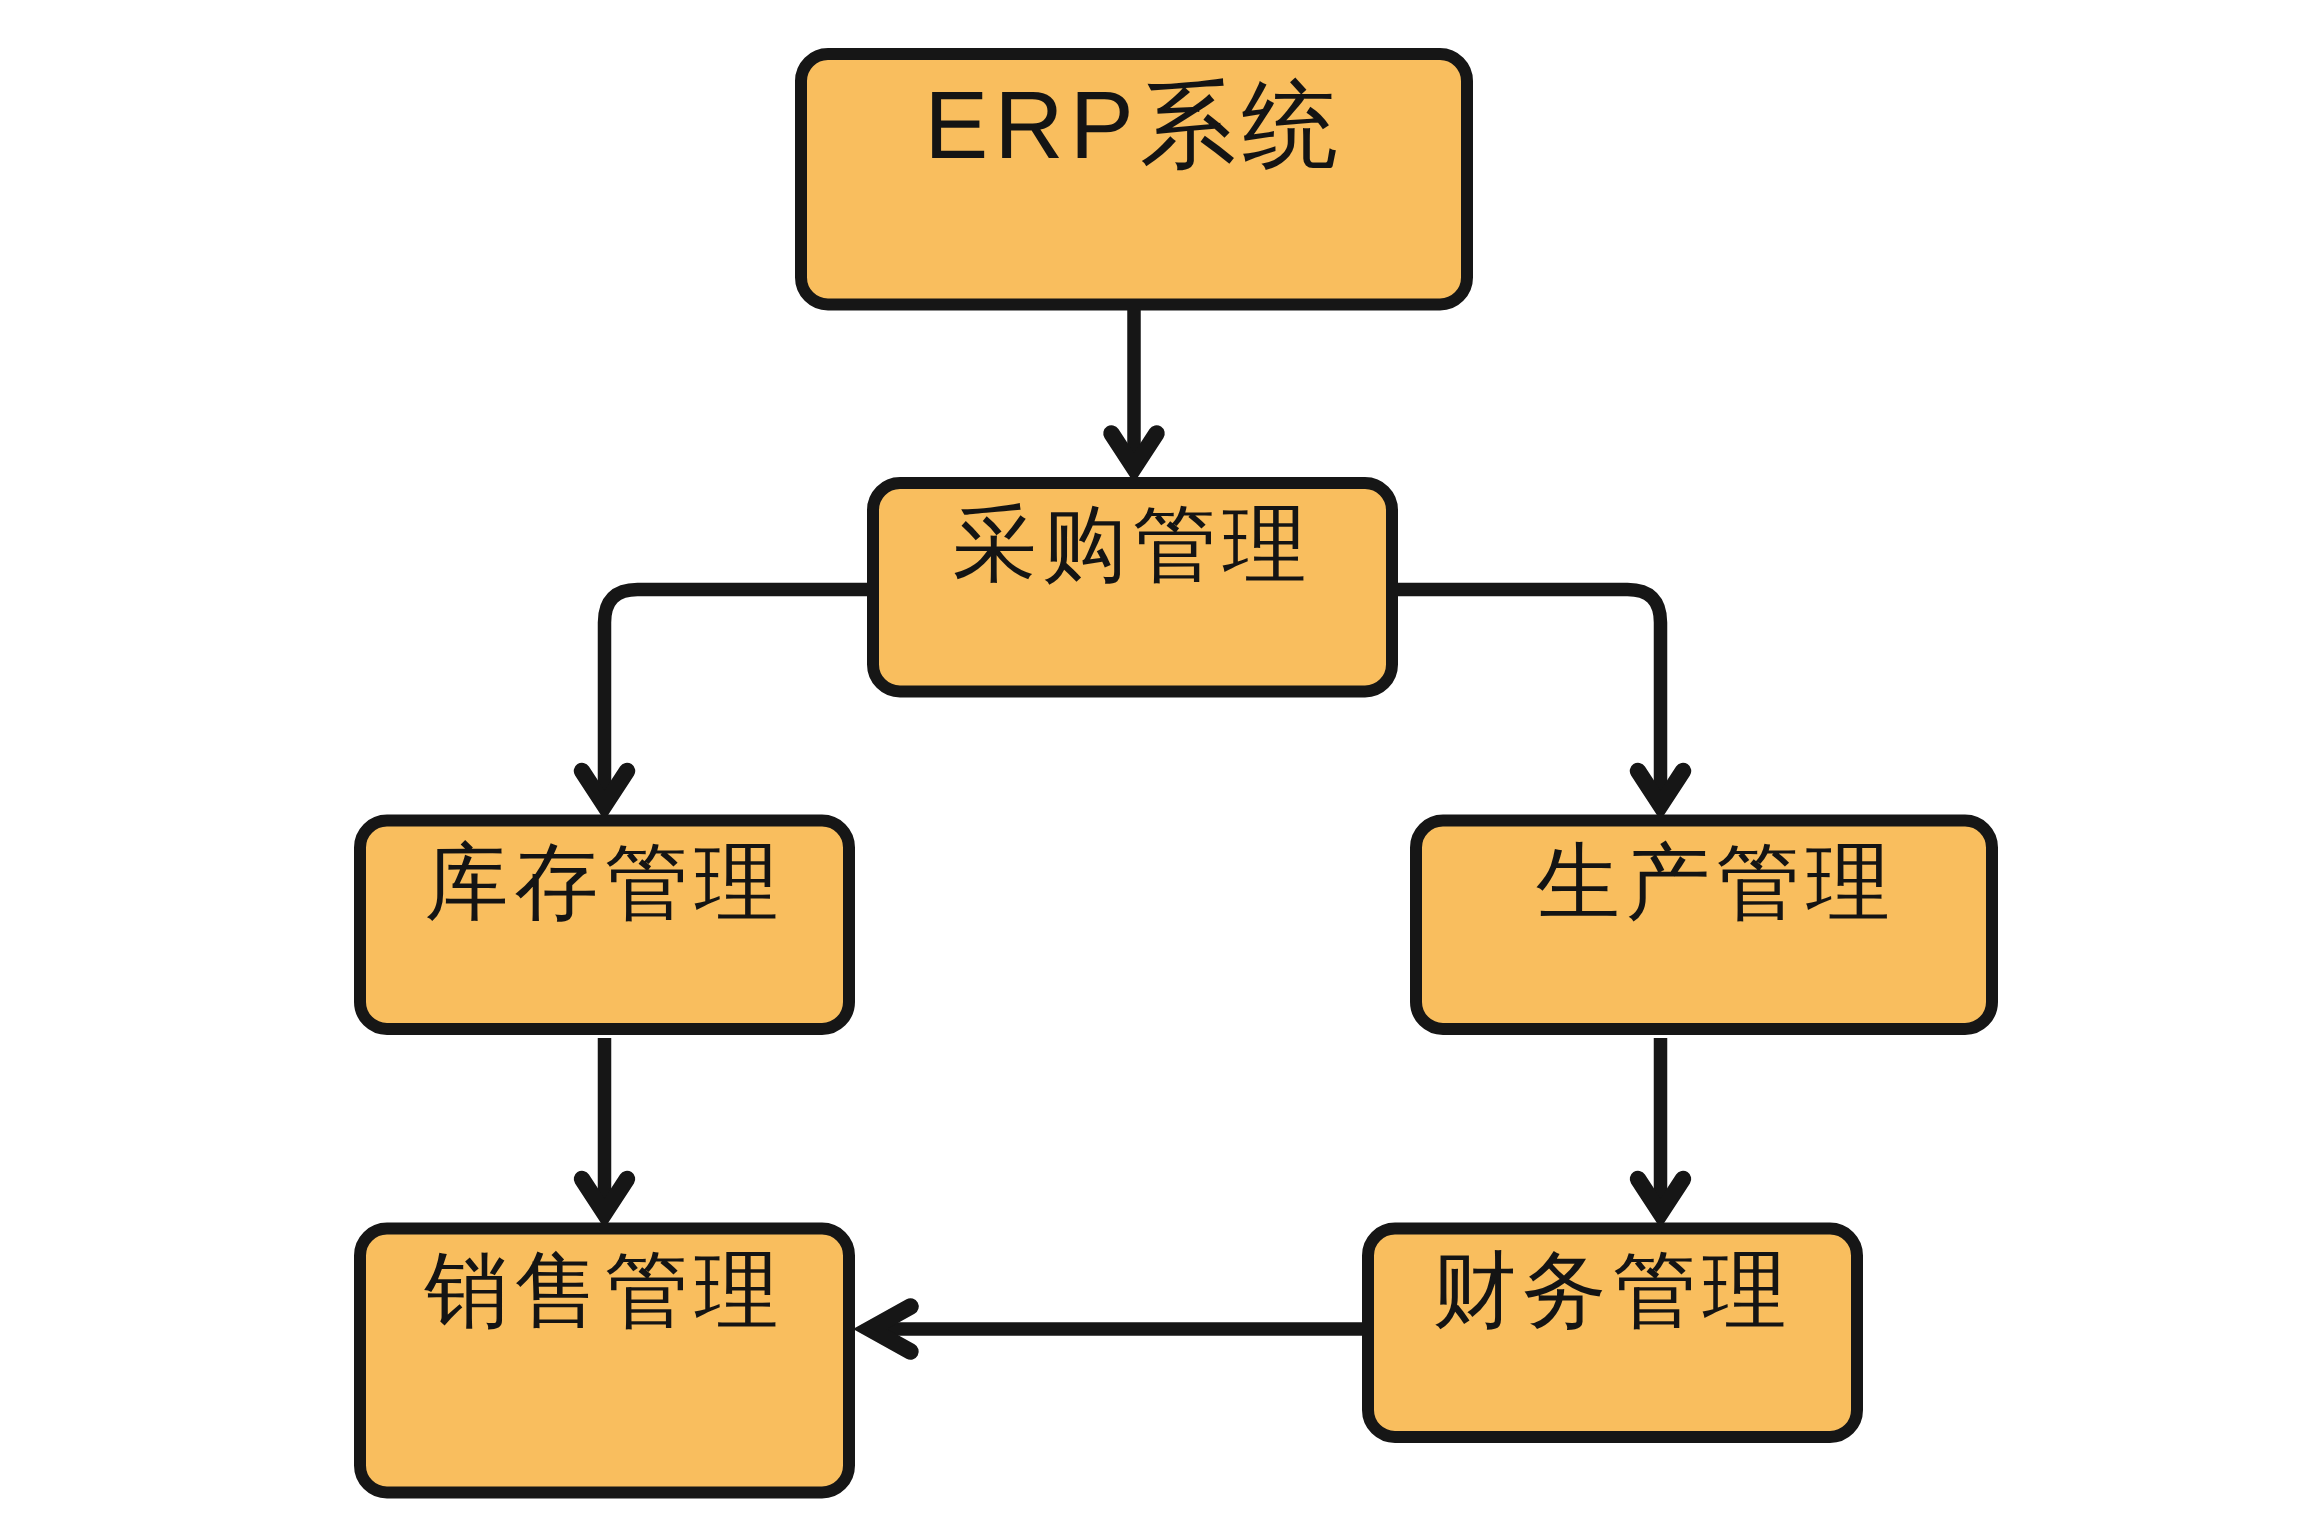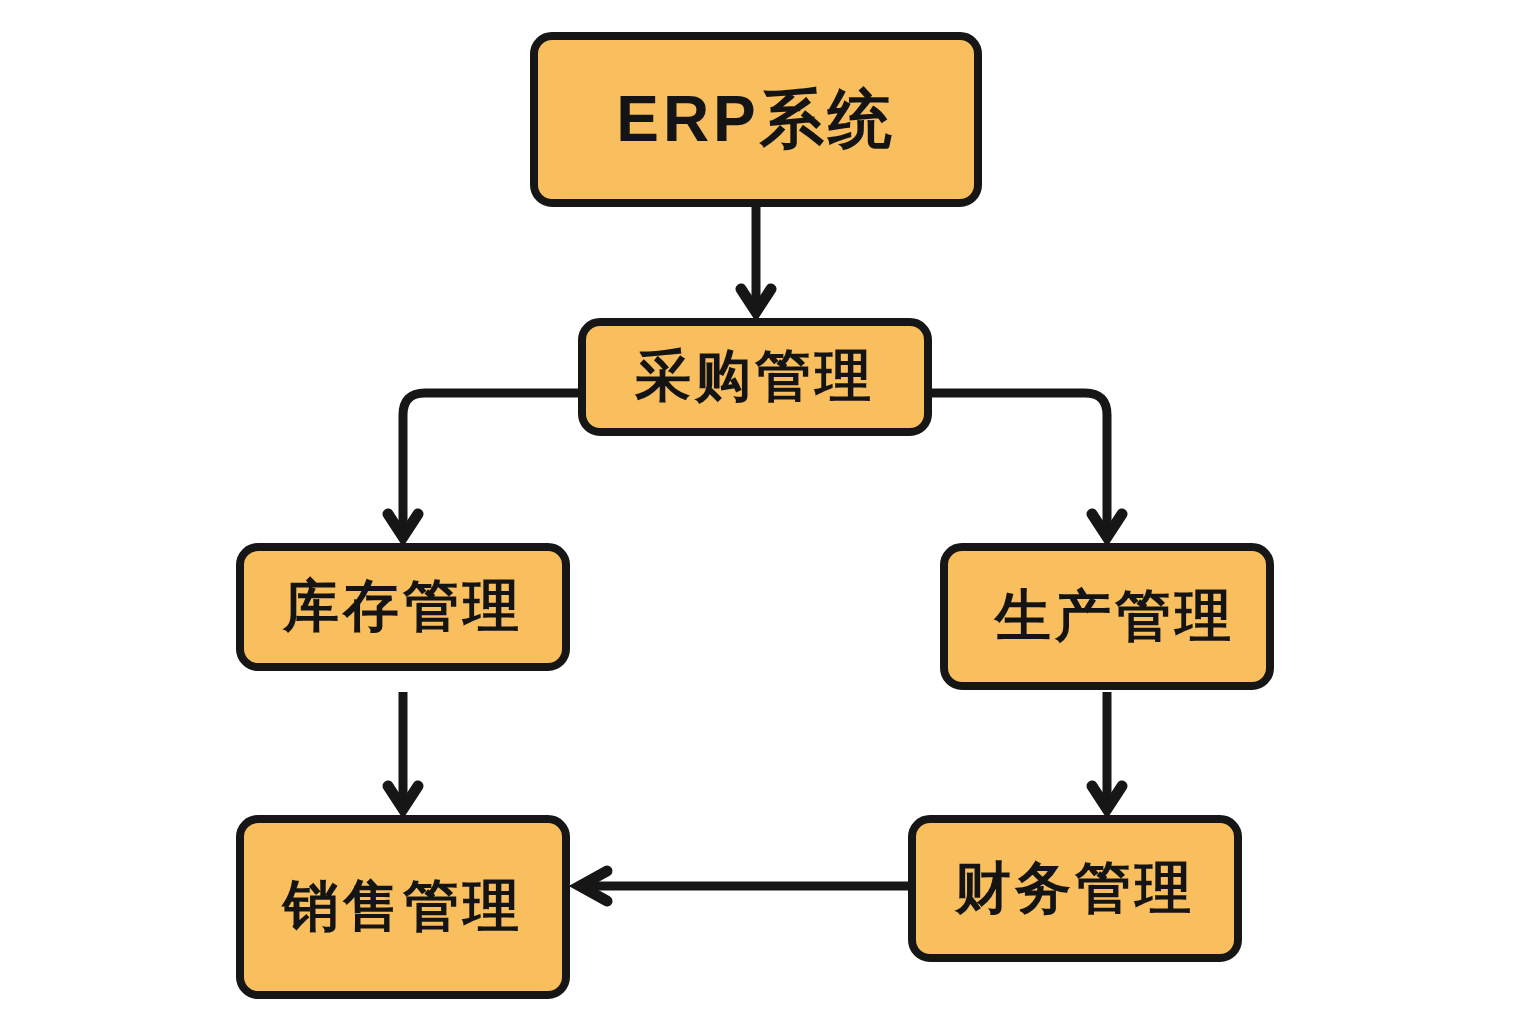--- a/index.html
+++ b/index.html
@@ -39,31 +39,30 @@
     stroke-width: 11;
     stroke-linecap: round;
     stroke-linejoin: miter;
   }
   .node {
     position: absolute;
     background: var(--box-fill);
     border: 8px solid var(--box-border);
     border-radius: 22px;
     display: flex;
-    align-items: center;
     justify-content: center;
     color: var(--text);
-    font-weight: 700;
+    font-weight: 400;
     letter-spacing: 4px;
     white-space: nowrap;
   }
   .node-erp        { left: 530px; top: 32px;  width: 452px; height: 175px; font-size: 64px; }
-  .node-purchase   { left: 578px; top: 318px; width: 354px; height: 118px; font-size: 56px; }
-  .node-inventory  { left: 236px; top: 543px; width: 334px; height: 128px; font-size: 56px; }
-  .node-production { left: 940px; top: 543px; width: 334px; height: 147px; font-size: 56px; padding-left: 16px; }
+  .node-purchase   { left: 578px; top: 318px; width: 354px; height: 147px; font-size: 56px; }
+  .node-inventory  { left: 236px; top: 543px; width: 334px; height: 147px; font-size: 56px; }
+  .node-production { left: 940px; top: 543px; width: 392px; height: 147px; font-size: 56px; padding-left: 16px; }
   .node-sales      { left: 236px; top: 815px; width: 334px; height: 184px; font-size: 56px; }
   .node-finance    { left: 908px; top: 815px; width: 334px; height: 147px; font-size: 56px; }
 </style>
 </head>
 <body>
 
 <div class="canvas">
 
   <svg class="connector-layer" viewBox="0 0 1536 1024" xmlns="http://www.w3.org/2000/svg" aria-hidden="true">
 

